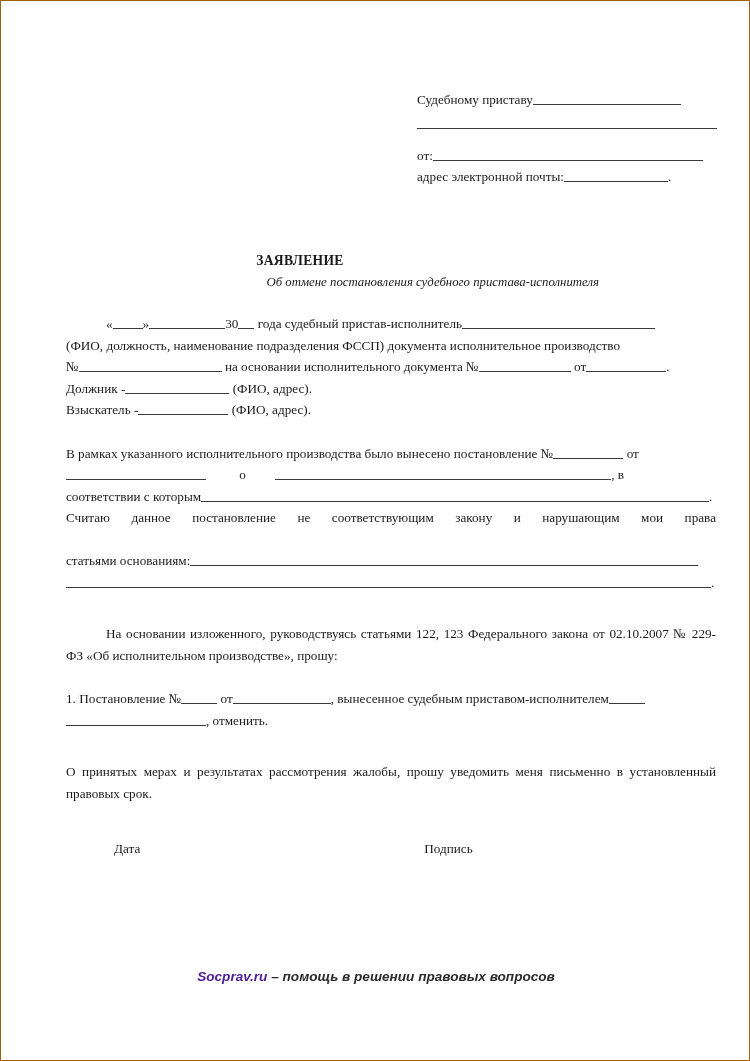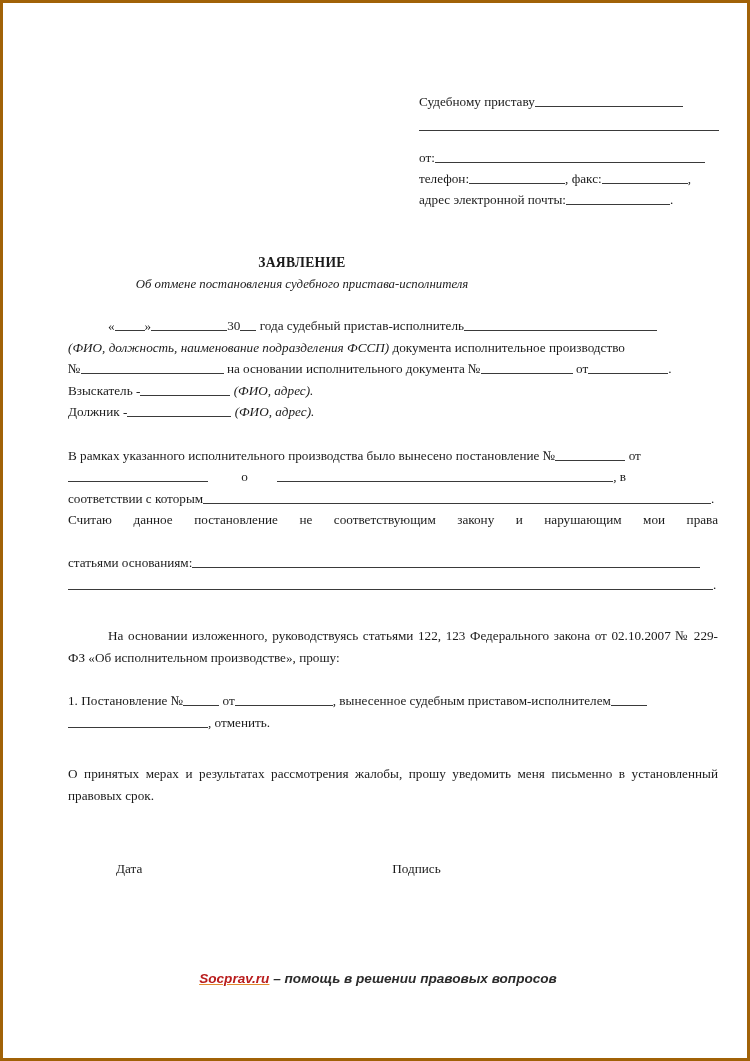--- a/index.html
+++ b/index.html
@@ -5,21 +5,21 @@
   html, body {
     margin: 0;
     padding: 0;
     background: #ffffff;
   }
   .page {
     position: relative;
     width: 750px;
     height: 1061px;
     background: #ffffff;
-    border: 3px solid #a16207;
+    border: 1px solid #a16207;
     box-sizing: border-box;
     font-family: "Liberation Serif", "DejaVu Serif", serif;
     color: #1a1a1a;
     overflow: hidden;
   }
 
   
   .fl {
     display: inline-block;
     border-bottom: 1px solid #3a3a3a;
@@ -60,76 +60,77 @@
   .doc-title {
     font-size: 13.6px;
     font-weight: bold;
     letter-spacing: 0.3px;
     margin: 0;
   }
   .doc-subtitle {
     font-size: 12.8px;
     font-style: italic;
     margin: 6px 0 0 0;
+    text-align: right;
   }
 
   
   .body {
     position: absolute;
     left: 65px;
     top: 312px;
     width: 650px;
     font-size: 13.2px;
     line-height: 21.5px;
   }
   .p {
     margin: 0;
     text-align: justify;
     text-justify: inter-word;
   }
   .p.indent { text-indent: 40px; }
   .gap-md { height: 22px; }
   .gap-lg { height: 30px; }
-  .it { font-style: italic; }
+  .it { }
 
   
   .jline {
     display: block;
     text-align: justify;
   }
   .jline::after {
     content: "";
     display: inline-block;
     width: 100%;
   }
 
   .sign-row {
     display: flex;
-    margin-top: 52px;
+    margin-top: 34px;
     font-size: 13.2px;
+    gap: 34px;
   }
   .sign-date { margin-left: 48px; }
   .sign-sign { margin-left: 250px; }
 
   
   .footer {
     position: absolute;
     left: 0;
     top: 968px;
     width: 750px;
     text-align: center;
     font-family: "Liberation Sans", "DejaVu Sans", sans-serif;
     font-size: 13.6px;
     font-style: italic;
     font-weight: bold;
     color: #2b2b2b;
   }
   .brand {
-    color: #b91c1c;
-    text-decoration: underline;
+    color: #4c1d95;
     text-decoration-color: #e08a2e;
   }
 </style>
 </head>
 <body>
 
 <div class="page">
 
   <div class="header">
     <span class="row">
@@ -137,23 +138,20 @@
     </span>
     <span class="hdr-line-full"></span>
 
     <div style="height:16px"></div>
 
     <span class="row">
       <span>от:</span><span class="fl" style="width:270px"></span>
     </span>
 
 
-    <span class="row">
-      <span>телефон:</span><span class="fl" style="width:96px"></span><span>, факс:</span><span class="fl" style="width:48px"></span><span class="fl" style="width:38px"></span><span>,</span>
-    </span>
 
     <span class="row">
       <span>адрес электронной почты:</span><span class="fl" style="width:34px"></span><span class="fl" style="width:70px"></span><span>.</span>
     </span>
   </div>
 
   <div class="title-wrap">
     <p class="doc-title">ЗАЯВЛЕНИЕ</p>
     <p class="doc-subtitle">Об отмене постановления судебного пристава-исполнителя</p>
   </div>
@@ -170,26 +168,26 @@
       <span>документа исполнительное производство</span>
     </p>
 
     <p class="p">
       <span>№</span><span class="fl" style="width:143px"></span>
       <span>на основании исполнительного документа №</span><span class="fl" style="width:92px"></span>
       <span>от</span><span class="fl" style="width:80px"></span><span>.</span>
     </p>
 
     <p class="p">
+      <span>Должник -</span><span class="fl" style="width:104px"></span>
+      <span class="it">(ФИО, адрес).</span>
+    </p>
+
+    <p class="p">
       <span>Взыскатель -</span><span class="fl" style="width:90px"></span>
-      <span class="it">(ФИО, адрес).</span>
-    </p>
-
-    <p class="p">
-      <span>Должник -</span><span class="fl" style="width:104px"></span>
       <span class="it">(ФИО, адрес).</span>
     </p>
 
     <div class="gap-md"></div>
 
     <p class="p">
       <span>В рамках указанного исполнительного производства было вынесено постановление №</span><span class="fl" style="width:70px"></span>
       <span>от</span>
     </p>
 

